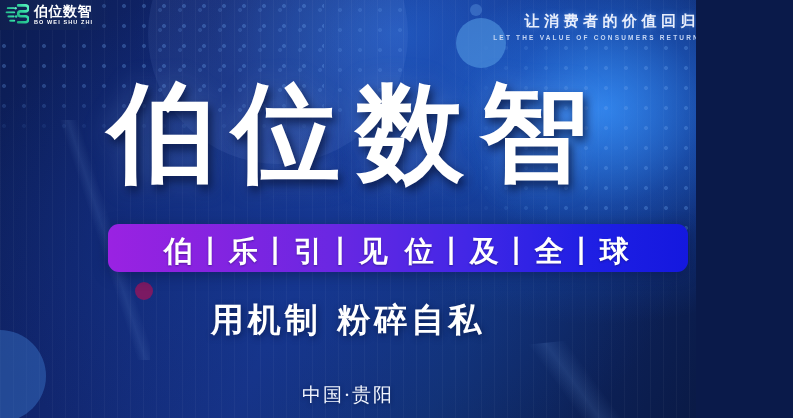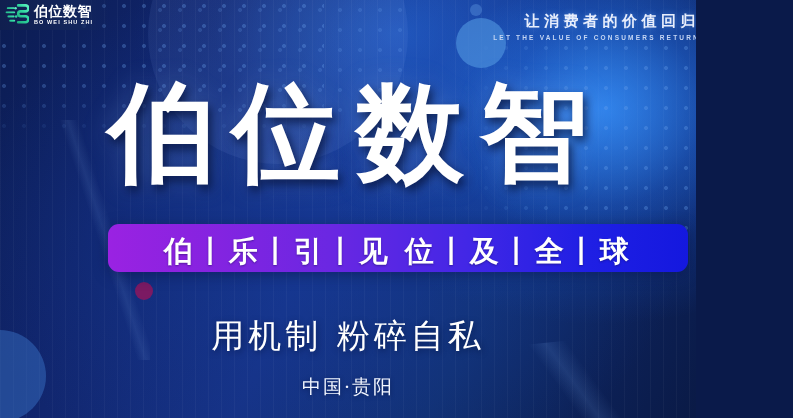--- a/index.html
+++ b/index.html
@@ -94,29 +94,29 @@
     display:flex;align-items:flex-end;justify-content:center;
   }
   #pill-text{
     font-family:"DejaVu Sans","Liberation Sans",sans-serif;
     font-size:29px;font-weight:bold;color:#ffffff;letter-spacing:3.5px;white-space:nowrap;
     text-shadow:0 1px 2px rgba(20,10,80,.45);
   }
 
   
   #sub-slogan{
-    position:absolute;left:0;right:0;top:314px;text-align:center;z-index:5;
+    position:absolute;left:0;right:0;top:298px;text-align:center;z-index:5;
     font-family:"DejaVu Sans","Liberation Sans",sans-serif;
-    font-size:33px;font-weight:normal;color:#ffffff;letter-spacing:4px;white-space:nowrap;
+    font-size:33px;font-weight:bold;color:#ffffff;letter-spacing:4px;white-space:nowrap;
     text-shadow:1px 2px 6px rgba(5,18,60,0.65);
   }
 
   
   #location{
-    position:absolute;left:0;right:0;top:374px;text-align:center;z-index:5;
+    position:absolute;left:0;right:0;top:382px;text-align:center;z-index:5;
     font-family:"DejaVu Serif","Liberation Serif",serif;
     font-size:19px;color:#f2f6ff;letter-spacing:2px;white-space:nowrap;
     text-shadow:0 1px 4px rgba(5,18,60,0.6);
   }
 </style>
 </head>
 <body>
 
 <div id="poster">
 

